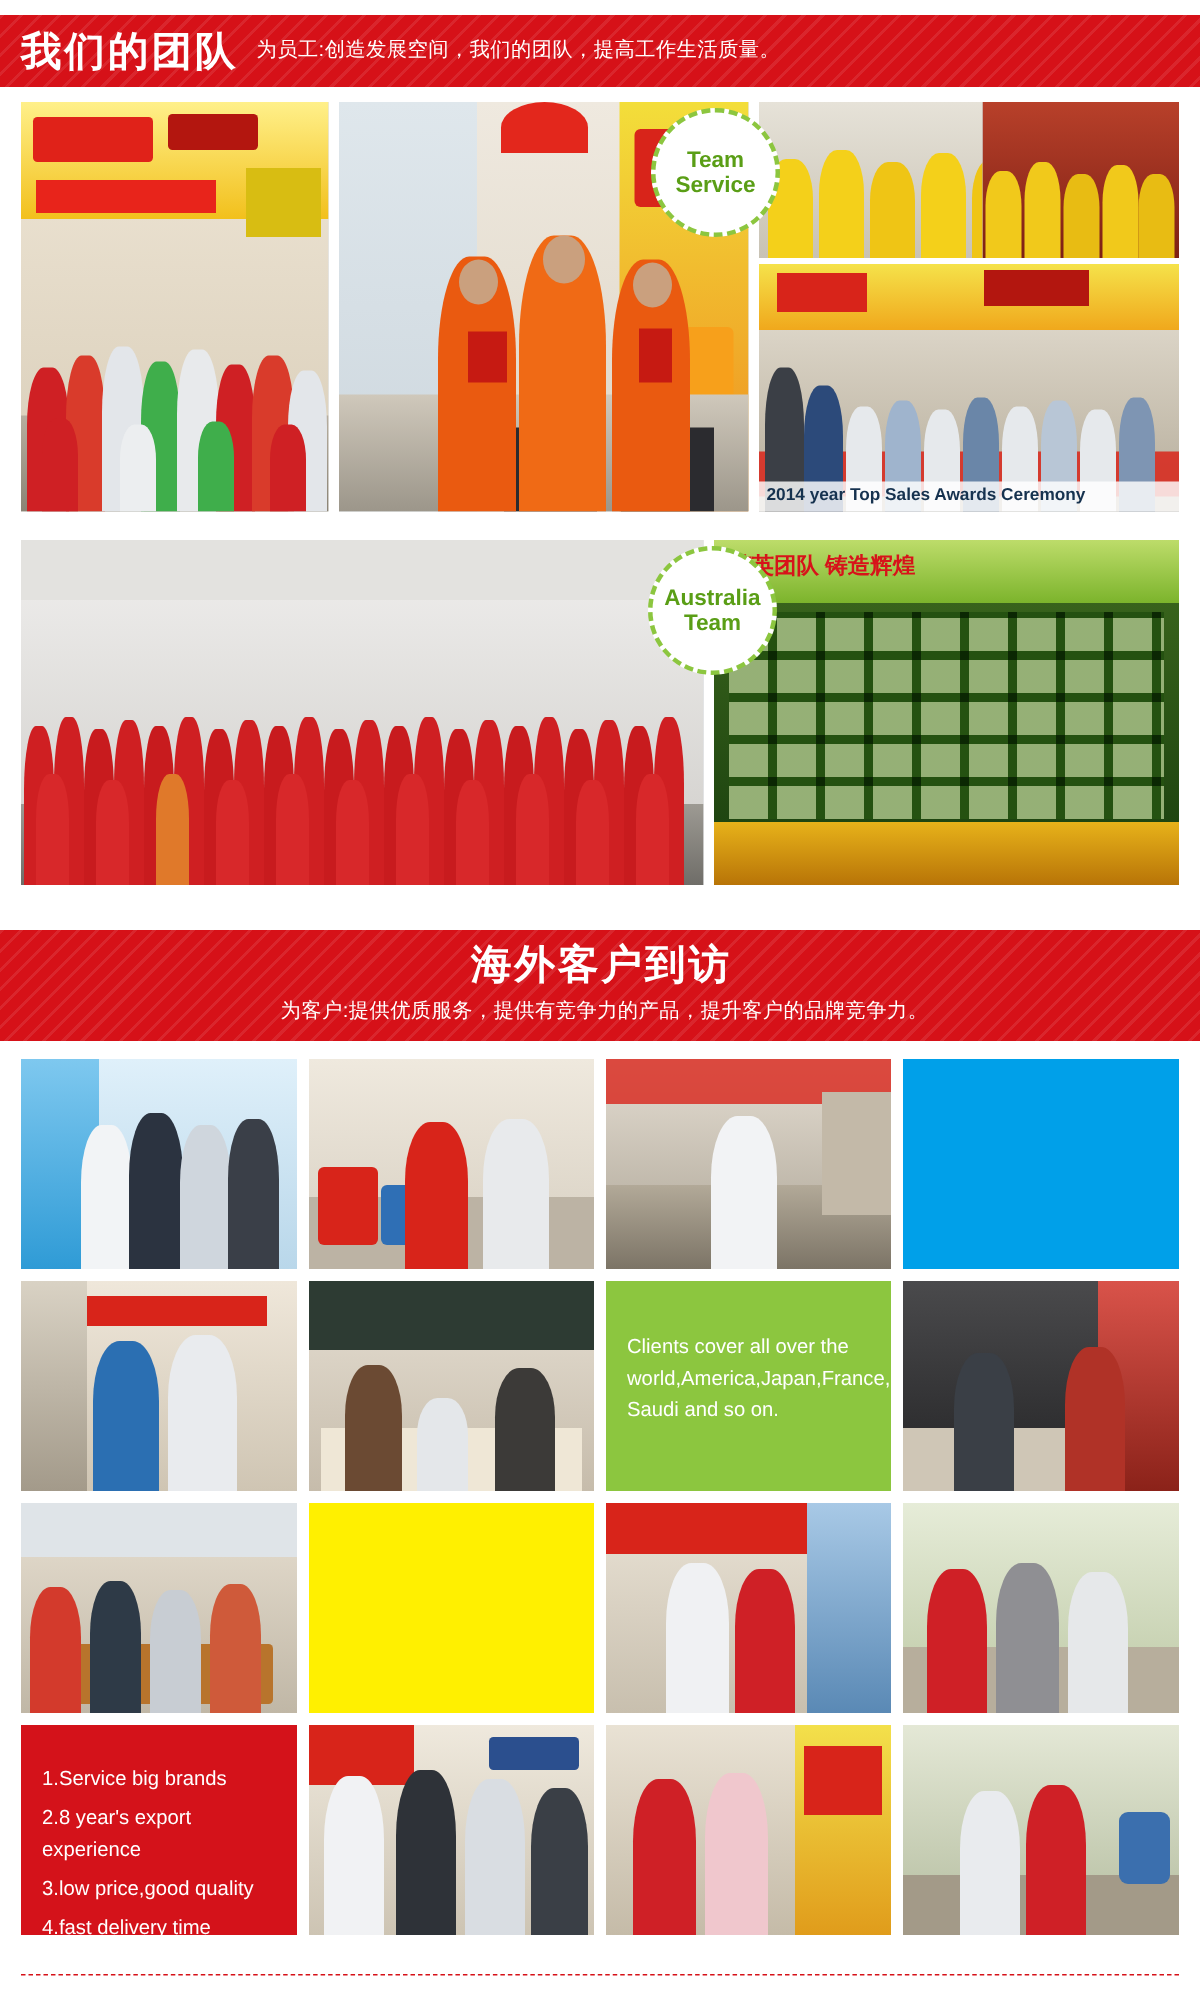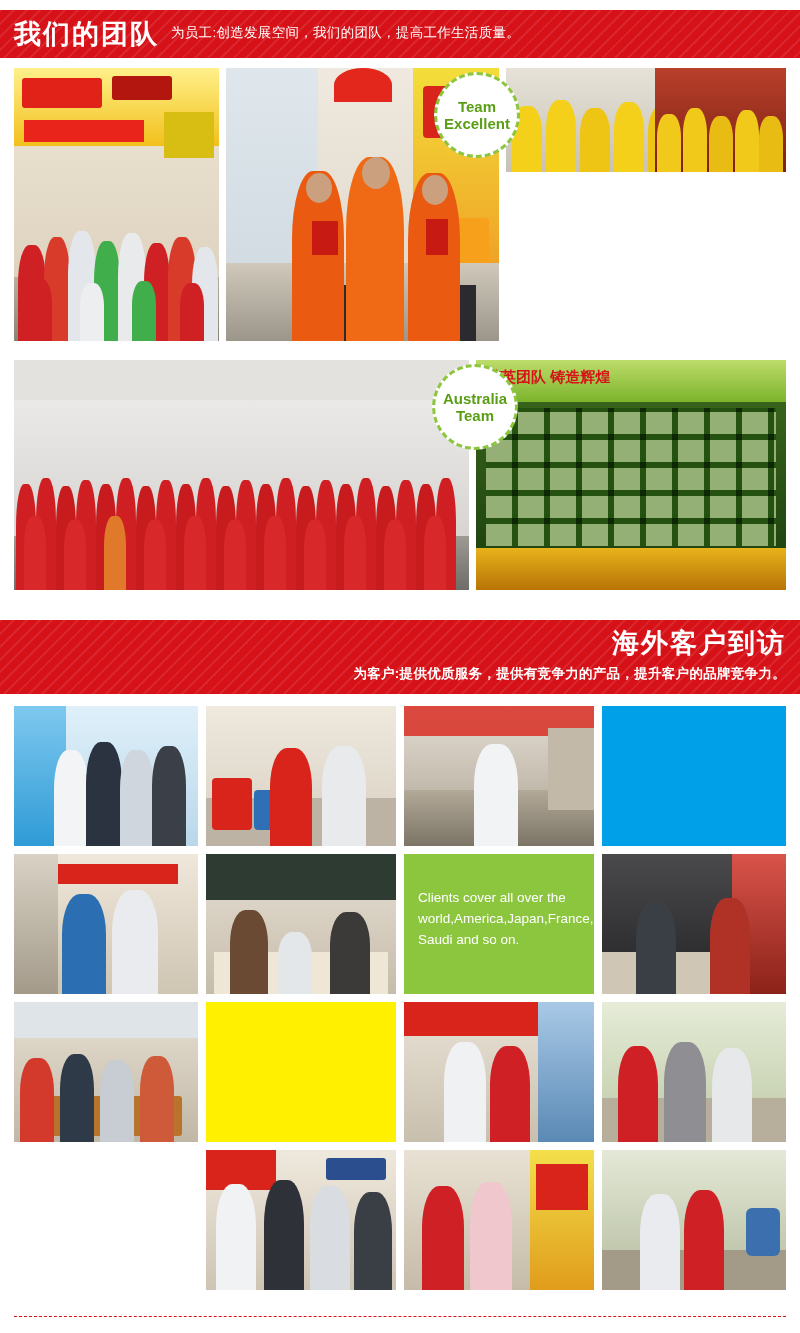--- a/index.html
+++ b/index.html
@@ -63,26 +63,26 @@
     margin: 10px 0 0 0;
   }
   #banner-team .banner-inner{ align-items:center; }
 
   #banner-clients{
     height: 74px;
     margin-top: 12px;
   }
   #banner-clients .banner-inner{
     flex-direction: column;
-    align-items: flex-end;
+    align-items: center;
     justify-content: center;
     padding-left: 16px;
   }
   #banner-clients .banner-title{ font-size:27px; }
-  #banner-clients .banner-sub{ margin-left:4px; margin-top:8px;font-weight:bold; }
+  #banner-clients .banner-sub{ margin-left:4px; margin-top:8px; }
 
   
   .photo{
     position:absolute;
     overflow:hidden;
     background:#c9cdd2;
   }
   .photo .cap{
     position:absolute;
     left:0; right:0; bottom:0;
@@ -213,25 +213,45 @@
     <div style="position:absolute;inset:0;background:linear-gradient(#b8402a,#7d2014)"></div>
     <div class="crowd" style="height:80px">
       <div class="ppl" style="left:2px;width:24px;height:58px;background:#f1c91b"></div>
       <div class="ppl" style="left:28px;width:24px;height:64px;background:#f1c91b"></div>
       <div class="ppl" style="left:54px;width:24px;height:56px;background:#e8bc13"></div>
       <div class="ppl" style="left:80px;width:24px;height:62px;background:#f1c91b"></div>
       <div class="ppl" style="left:104px;width:24px;height:56px;background:#e8bc13"></div>
     </div>
   </div>
 
+  <div class="photo" style="left:506px; top:176px; width:280px; height:165px;">
+    <div style="position:absolute;inset:0;background:linear-gradient(#e9e3d7,#b4ab99)"></div>
+    <div style="position:absolute;left:0;top:0;width:100%;height:44px;background:linear-gradient(#f5e24a,#f0a81c)"></div>
+    <div style="position:absolute;left:12px;top:6px;width:60px;height:26px;background:#d8241a"></div>
+    <div style="position:absolute;left:150px;top:4px;width:70px;height:24px;background:#b3160f"></div>
+    <div style="position:absolute;left:0;bottom:10px;width:100%;height:30px;background:#d8241a;opacity:.85"></div>
+    <div class="crowd" style="height:108px">
+      <div class="ppl" style="left:30px;width:26px;height:84px;background:#2c4a7a"></div>
+      <div class="ppl" style="left:58px;width:24px;height:70px;background:#e6e9ec"></div>
+      <div class="ppl" style="left:84px;width:24px;height:74px;background:#9fb4cd"></div>
+      <div class="ppl" style="left:110px;width:24px;height:68px;background:#e6e9ec"></div>
+      <div class="ppl" style="left:136px;width:24px;height:76px;background:#6a86a8"></div>
+      <div class="ppl" style="left:162px;width:24px;height:70px;background:#e6e9ec"></div>
+      <div class="ppl" style="left:188px;width:24px;height:74px;background:#b8c6d6"></div>
+      <div class="ppl" style="left:214px;width:24px;height:68px;background:#e6e9ec"></div>
+      <div class="ppl" style="left:240px;width:24px;height:76px;background:#7e95b3"></div>
+      <div class="ppl" style="left:4px;width:26px;height:96px;background:#3b3f46"></div>
+    </div>
+    <div class="cap">2014 year Top Sales Awards Ceremony</div>
+  </div>
 
   <div class="stamp" style="left:434px; top:72px;">
     <div>
       <div>Team</div>
-      <div>Excellent</div>
+      <div>Service</div>
     </div>
   </div>
 
   <div class="photo" style="left:14px; top:360px; width:455px; height:230px;">
     <div style="position:absolute;inset:0;background:linear-gradient(#f0efee,#cfcdc9)"></div>
     <div style="position:absolute;left:0;bottom:0;width:100%;height:54px;background:linear-gradient(#9d9a93,#6f6d68)"></div>
     <div style="position:absolute;left:0;top:0;width:100%;height:40px;background:#e3e2df"></div>
     <div class="crowd" style="height:178px">
       <div class="ppl" style="left:2px;width:20px;height:106px;background:#cf1f22"></div>
       <div class="ppl" style="left:22px;width:20px;height:112px;background:#cf1f22"></div>
@@ -393,20 +413,30 @@
   <div class="photo" style="left:602px; top:1002px; width:184px; height:140px;">
     <div style="position:absolute;inset:0;background:linear-gradient(#e6ecd8,#bcc8a4)"></div>
     <div style="position:absolute;left:0;bottom:0;width:100%;height:44px;background:#b7ae9c"></div>
     <div class="crowd" style="height:108px">
       <div class="ppl" style="left:16px;width:40px;height:96px;background:#cf2026"></div>
       <div class="ppl" style="left:62px;width:42px;height:100px;background:#8f8f93"></div>
       <div class="ppl" style="left:110px;width:40px;height:94px;background:#e6e8ea"></div>
     </div>
   </div>
 
+  <div class="photo flat-red" style="left:14px; top:1150px; width:184px; height:140px;">
+    <div class="textbox" style="left:0; top:14px; width:184px;">
+      <ul>
+        <li>1.Service big brands</li>
+        <li>2.8 year's export experience</li>
+        <li>3.low price,good quality</li>
+        <li>4.fast delivery time</li>
+      </ul>
+    </div>
+  </div>
 
   <div class="photo" style="left:206px; top:1150px; width:190px; height:140px;">
     <div style="position:absolute;inset:0;background:linear-gradient(#efe9dd,#cdc4b3)"></div>
     <div style="position:absolute;left:0;top:0;width:70px;height:40px;background:#d8241a"></div>
     <div style="position:absolute;right:10px;top:8px;width:60px;height:22px;background:#2b4f8e;border-radius:3px"></div>
     <div class="crowd" style="height:118px">
       <div class="ppl" style="left:10px;width:40px;height:106px;background:#f1f2f4"></div>
       <div class="ppl" style="left:58px;width:40px;height:110px;background:#2e3238"></div>
       <div class="ppl" style="left:104px;width:40px;height:104px;background:#d9dde2"></div>
       <div class="ppl" style="left:148px;width:38px;height:98px;background:#3a3f46"></div>

